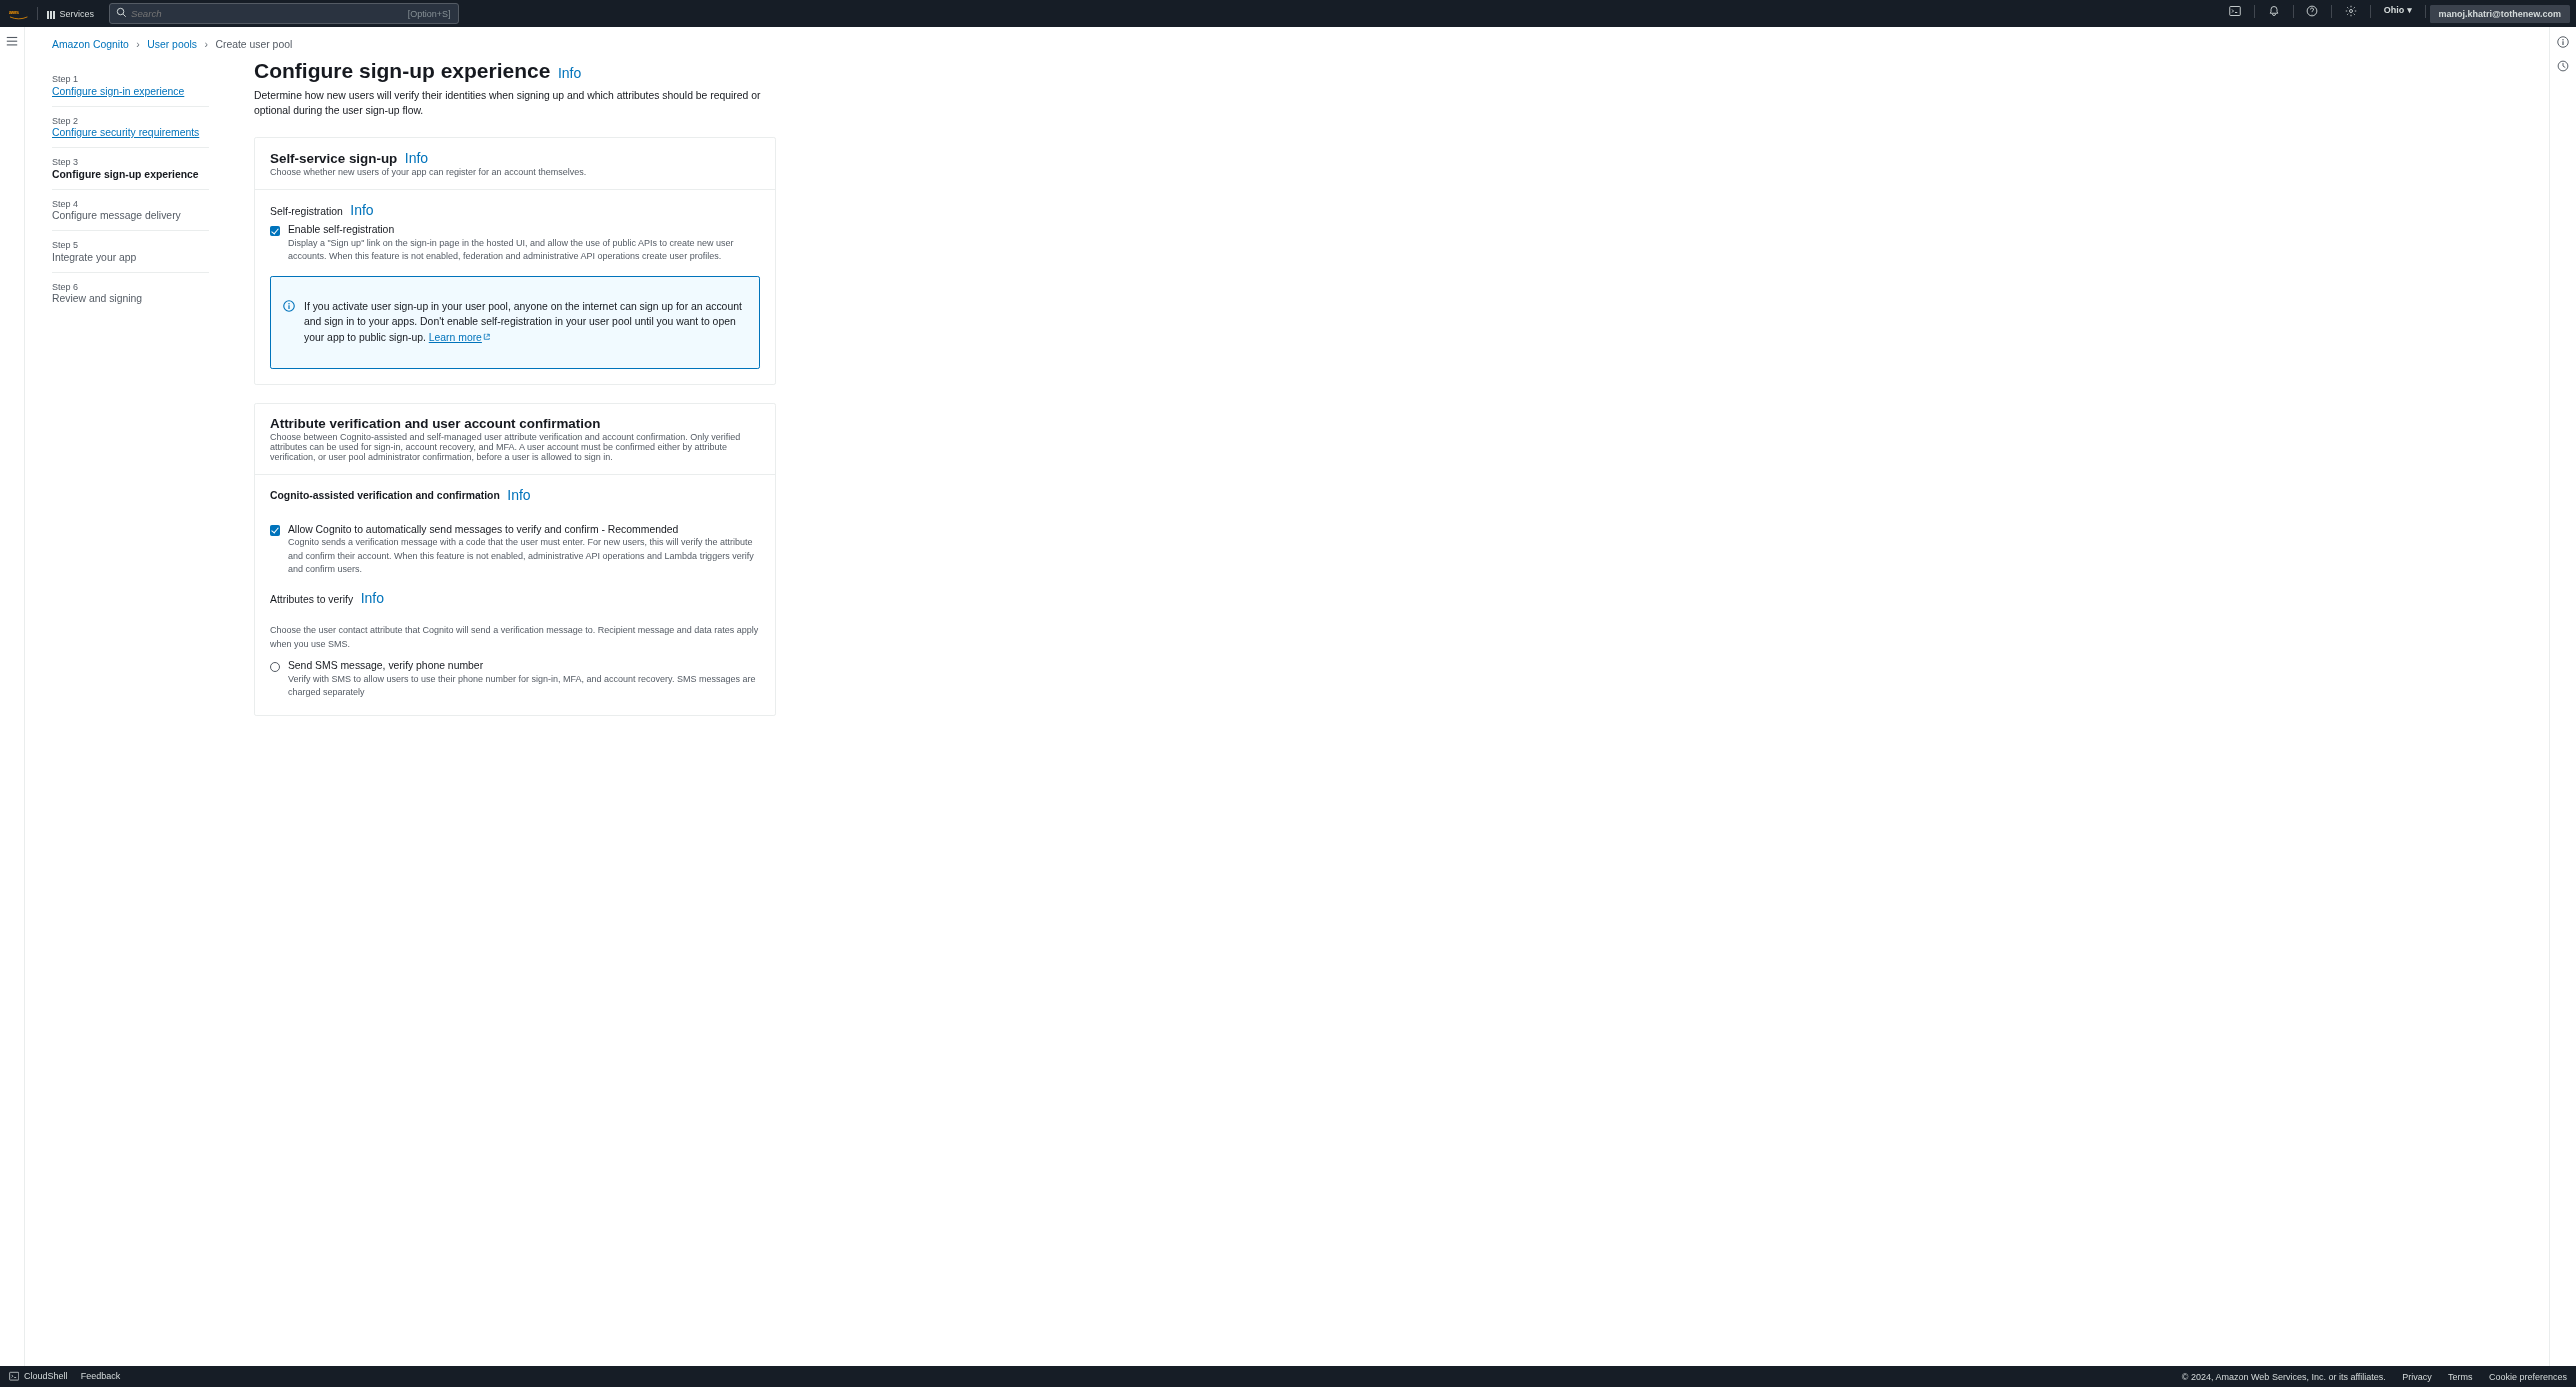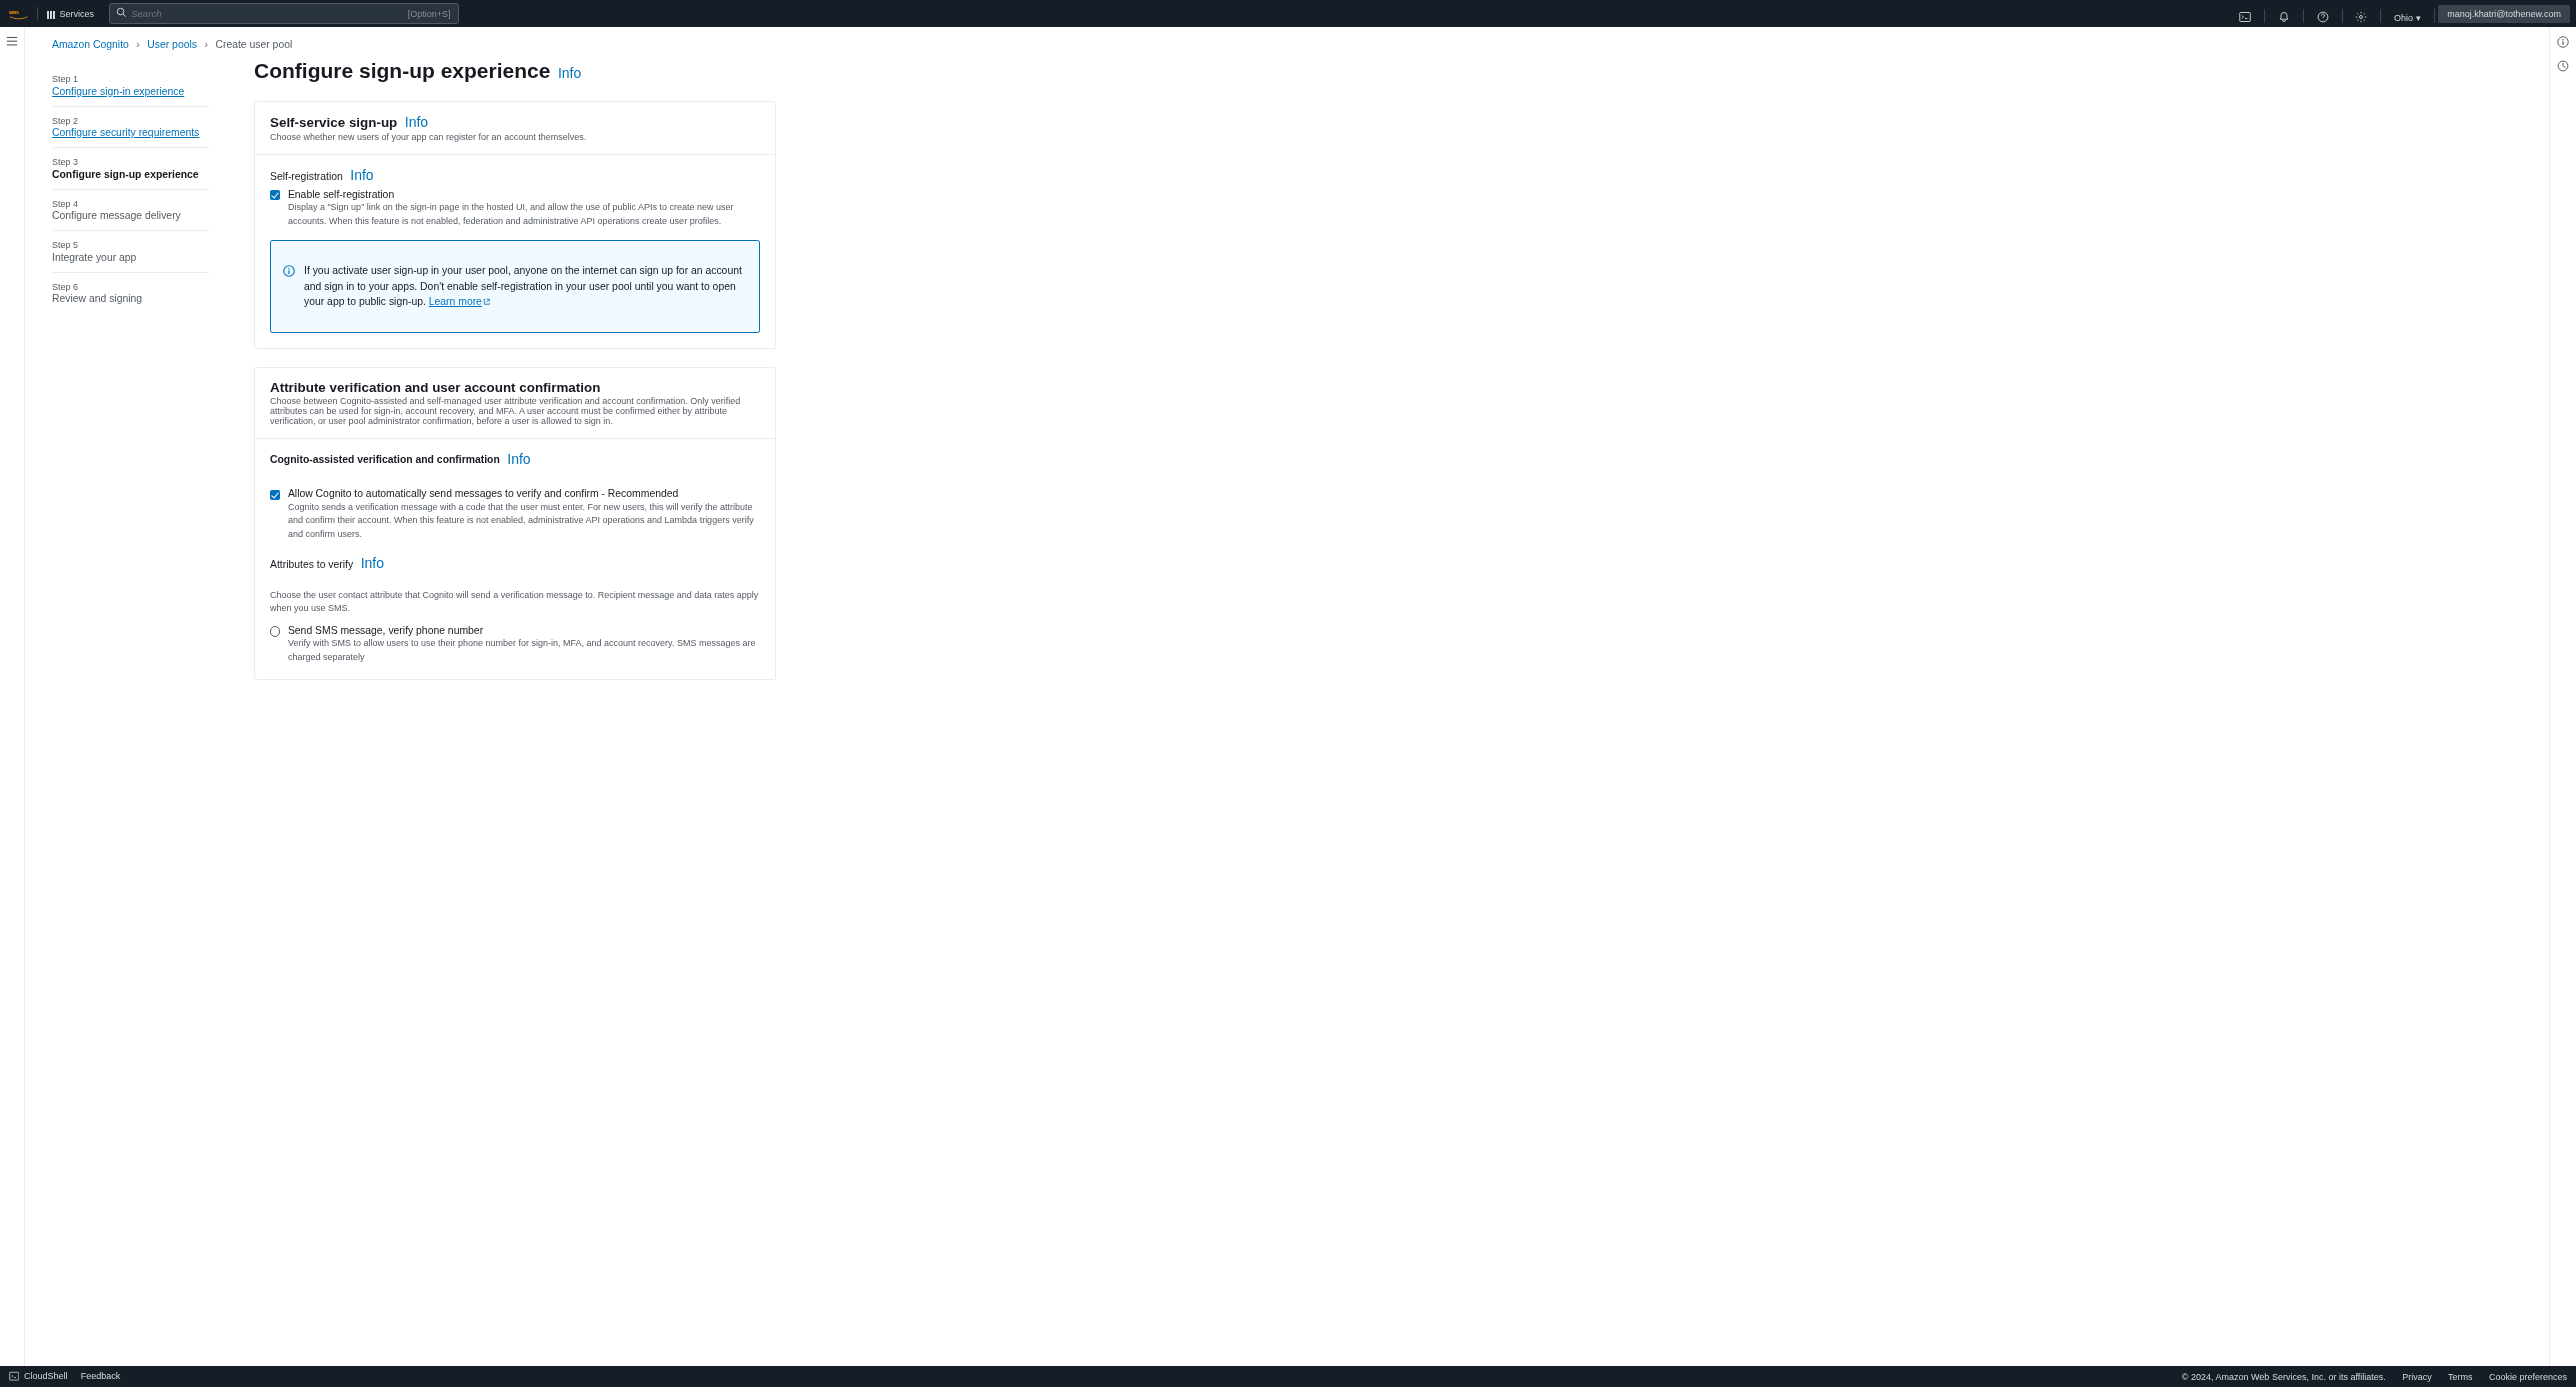--- a/index.html
+++ b/index.html
@@ -27,21 +27,21 @@
     .aws-logo svg { width: 19.4px; height: 12px; }
     .nav-divider { width:0.7px; height:13.4px; background:#414750; }
     .services-btn { display:flex; align-items:flex-end; gap:4.5px; padding:0 9px; cursor:pointer; }
     .services-btn .grid-icon { display:grid; grid-template-columns:repeat(3,2.2px); grid-template-rows:repeat(3,2.2px); gap:0.7px;}
     .services-btn .grid-icon span{ background:#d5dbdb; }
     .search-wrap { display:flex; align-items:center; background:#2a3340; border:0.7px solid #545b64; border-radius:3px; height:21px; margin-left:6px; width:350px; padding:0 6px; position:relative;}
     .search-wrap .search-icon{color:#d5dbdb; margin-right:4.5px;}
     .search-wrap input{ background:transparent; border:none; outline:none; color:#d5dbdb; flex:1; font-style:italic; font-size:9.7px;}
     .search-wrap .hotkey{ position:absolute; right:7.5px; color:#879196; font-size:9px;}
     .nav-spacer{flex:1;}
-    .nav-icons{display:flex; align-items:flex-end; gap:4px;}
+    .nav-icons{display:flex; align-items:flex-start; gap:4px;font-weight:bold;}
     .nav-icon-btn{padding:0 9px; cursor:pointer; color:#d5dbdb; font-size:12px; display:flex; align-items:center;}
     .region-btn{display:flex; align-items:center; gap:3px; padding:0 9px; cursor:pointer;}
     .account-btn{padding:0 9px; cursor:pointer; background:#3b424d; height:18px; display:flex; align-items:center; border-radius:1.5px; margin-right:6px;}
     
     .shell{display:flex; flex:1; overflow:hidden;}
     .left-rail{width:25px; background:#fff; border-right:0.7px solid #eaeded; display:flex; justify-content:center; padding-top:9px;}
     .hamburger{cursor:pointer; color:#545b64;}
     .content-area{flex:1; overflow-y:auto; padding:12px 0 30px 0;}
     .right-rail{width:27px; border-left:0.7px solid #eaeded; display:flex; flex-direction:column; align-items:center; padding-top:9px; gap:10.4px; color:#545b64;}
     
@@ -214,20 +214,21 @@
           <div class="step-label">Step 6</div>
           <div class="step-title">Review and signing</div>
         </div>
       </div>
 
       <div class="main">
         <h1 class="page-title">
           <span>Configure sign-up experience</span>
           <span class="info-link">Info</span>
         </h1>
+        <p class="page-desc">Determine how new users will verify their identities when signing up and which attributes should be required or optional during the user sign-up flow.</p>
 
         <div class="panel">
           <div class="panel-header">
             <div class="panel-title">
               <span>Self-service sign-up</span>
               <span class="info-link">Info</span>
             </div>
             <div class="panel-subtitle">Choose whether new users of your app can register for an account themselves.</div>
           </div>
           <div class="panel-body">

